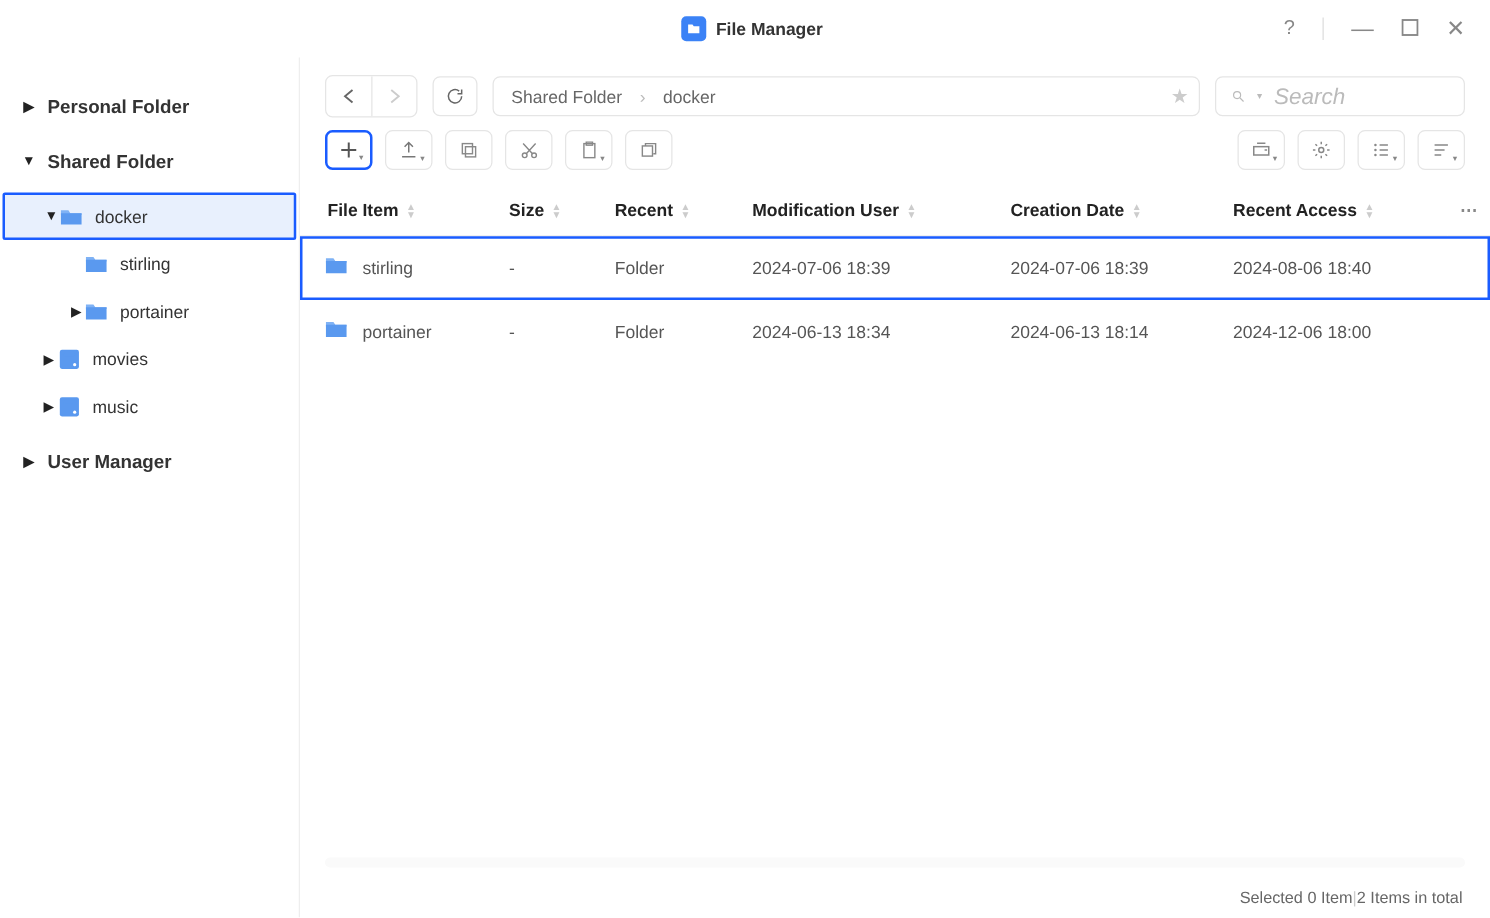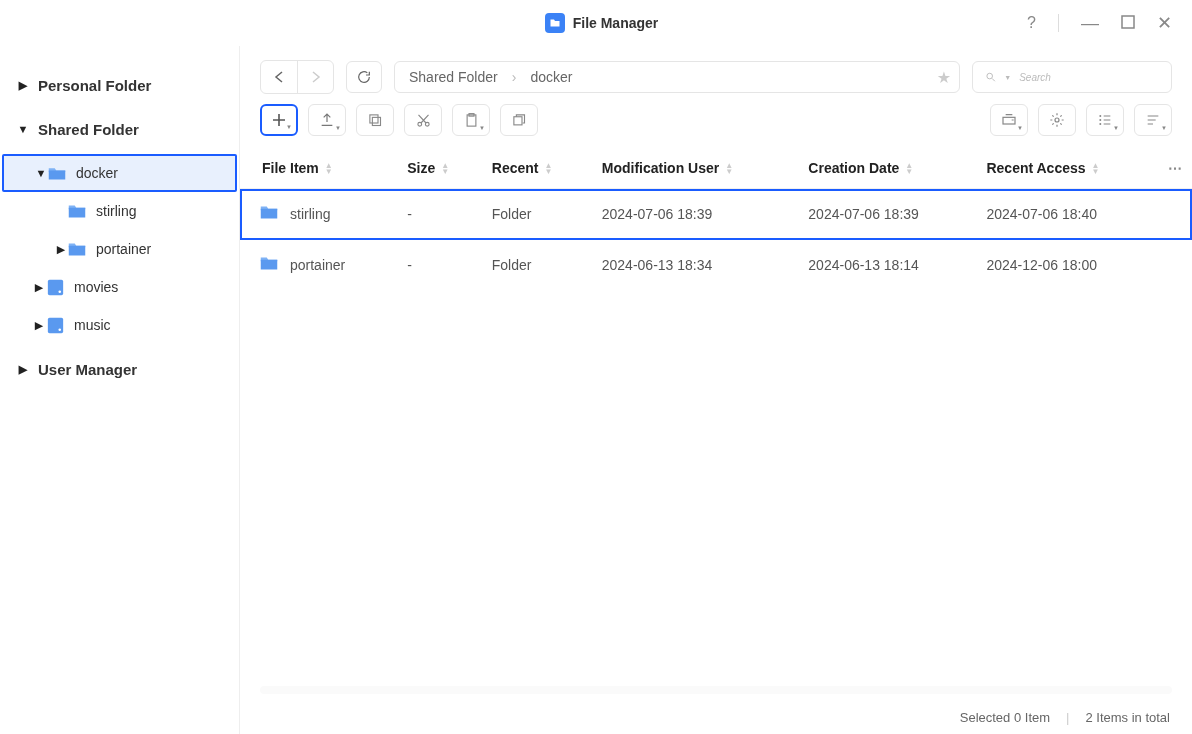--- a/index.html
+++ b/index.html
@@ -42,21 +42,21 @@
 .navbtns { display: flex; border: 1px solid #e5e5e5; border-radius: 6px; overflow: hidden; }
 .navbtn { width: 36px; height: 32px; display: flex; align-items: center; justify-content: center; color: #888; cursor: pointer; }
 .navbtn + .navbtn { border-left: 1px solid #e5e5e5; }
 .refreshbtn { width: 36px; height: 32px; border: 1px solid #e5e5e5; border-radius: 6px; display: flex; align-items: center; justify-content: center; color: #666; cursor: pointer; }
 .breadcrumb { flex: 1; height: 32px; border: 1px solid #e5e5e5; border-radius: 6px; display: flex; align-items: center; padding: 0 8px 0 14px; gap: 14px; color: #666; }
 .breadcrumb .bc-part {}
 .breadcrumb .bc-sep { color: #bbb; }
 .breadcrumb .bc-star { margin-left: auto; color: #ccc; font-size: 16px; }
 .searchbox { width: 200px; height: 32px; border: 1px solid #e5e5e5; border-radius: 6px; display: flex; align-items: center; padding: 0 12px; gap: 8px; color: #bbb; }
 .searchbox svg { width: 14px; height: 14px; }
-.searchinput { border: none; outline: none; font-size: 10px; width: 100%; color: #7f1d1d; background: transparent; font-style: italic; }
+.searchinput { border: none; outline: none; font-size: 18px; width: 100%; color: #7f1d1d; background: transparent; font-style: italic; }
 .searchinput::placeholder { color: #bbb; }
 .search-caret { font-size: 7px; color:#bbb; }
 
 
 .toolrow2 { display: flex; align-items: center; padding: 0 20px 12px 20px; gap: 10px; }
 .toolbtn { width: 38px; height: 32px; border: 1px solid #e5e5e5; border-radius: 6px; display: flex; align-items: center; justify-content: center; color: #777; cursor: pointer; position: relative; }
 .toolbtn .mini-caret { position: absolute; right: 4px; bottom: 4px; font-size: 6px; color:#888; }
 .toolbtn.highlighted { border: 2px solid #1a5cff; }
 .toolspacer { flex: 1; }
 
@@ -66,21 +66,21 @@
 thead th { text-align: left; font-weight: 600; font-size: 14px; padding: 12px 10px; color: #222; border-bottom: 1px solid #f0f0f0; white-space: nowrap; }
 thead th.col-name { padding-left: 22px; }
 .sort-carets { display: inline-flex; flex-direction: column; margin-left: 6px; line-height: 6px; color: #ccc; font-size: 8px; vertical-align: middle; }
 tbody td { padding: 16px 10px; font-size: 14px; color: #555; white-space: nowrap; }
 tbody tr { border-bottom: 1px solid transparent; }
 tbody tr.highlighted { outline: 2.5px solid #1a5cff; outline-offset: -2px; }
 .name-cell { display: flex; align-items: center; gap: 12px; padding-left: 10px; }
 .th-more { width: 30px; text-align: center; color:#888; }
 
 
-.statusbar { height: 34px; display: flex; align-items: center; justify-content: flex-end; padding: 0 22px; gap: 16px; color: #666; font-size: 13px; }
+.statusbar { height: 34px; display: flex; align-items: center; justify-content: flex-end; padding: 0 22px; color: #666; font-size: 13px; }
 .statusbar .sep { color: #ccc; }
 
 
 .hscroll-hint { height: 8px; background: #fafafa; border-radius: 4px; margin: 0 20px 6px 20px; }
 </style>
 </head>
 <body>
 
 <div class="titlebar">
   <div class="titlebar-center">
@@ -328,21 +328,21 @@
                       <path class="tab" d="M1 2h8l2 3h12v2H1z"></path>
                       <path class="body" d="M1 5h22v13H1z"></path>
                     </svg></span>
                   <span>stirling</span>
                 </div>
               </td>
               <td>-</td>
               <td>Folder</td>
               <td>2024-07-06 18:39</td>
               <td>2024-07-06 18:39</td>
-              <td>2024-07-06 18:40</td>
+              <td>2024-08-06 18:40</td>
               <td></td>
             </tr>
             <tr>
               <td class="col-name">
                 <div class="name-cell">
                   <span class="folder-icon"><svg class="folder-svg" viewBox="0 0 24 20">
                       <path class="tab" d="M1 2h8l2 3h12v2H1z"></path>
                       <path class="body" d="M1 5h22v13H1z"></path>
                     </svg></span>
                   <span>portainer</span>

